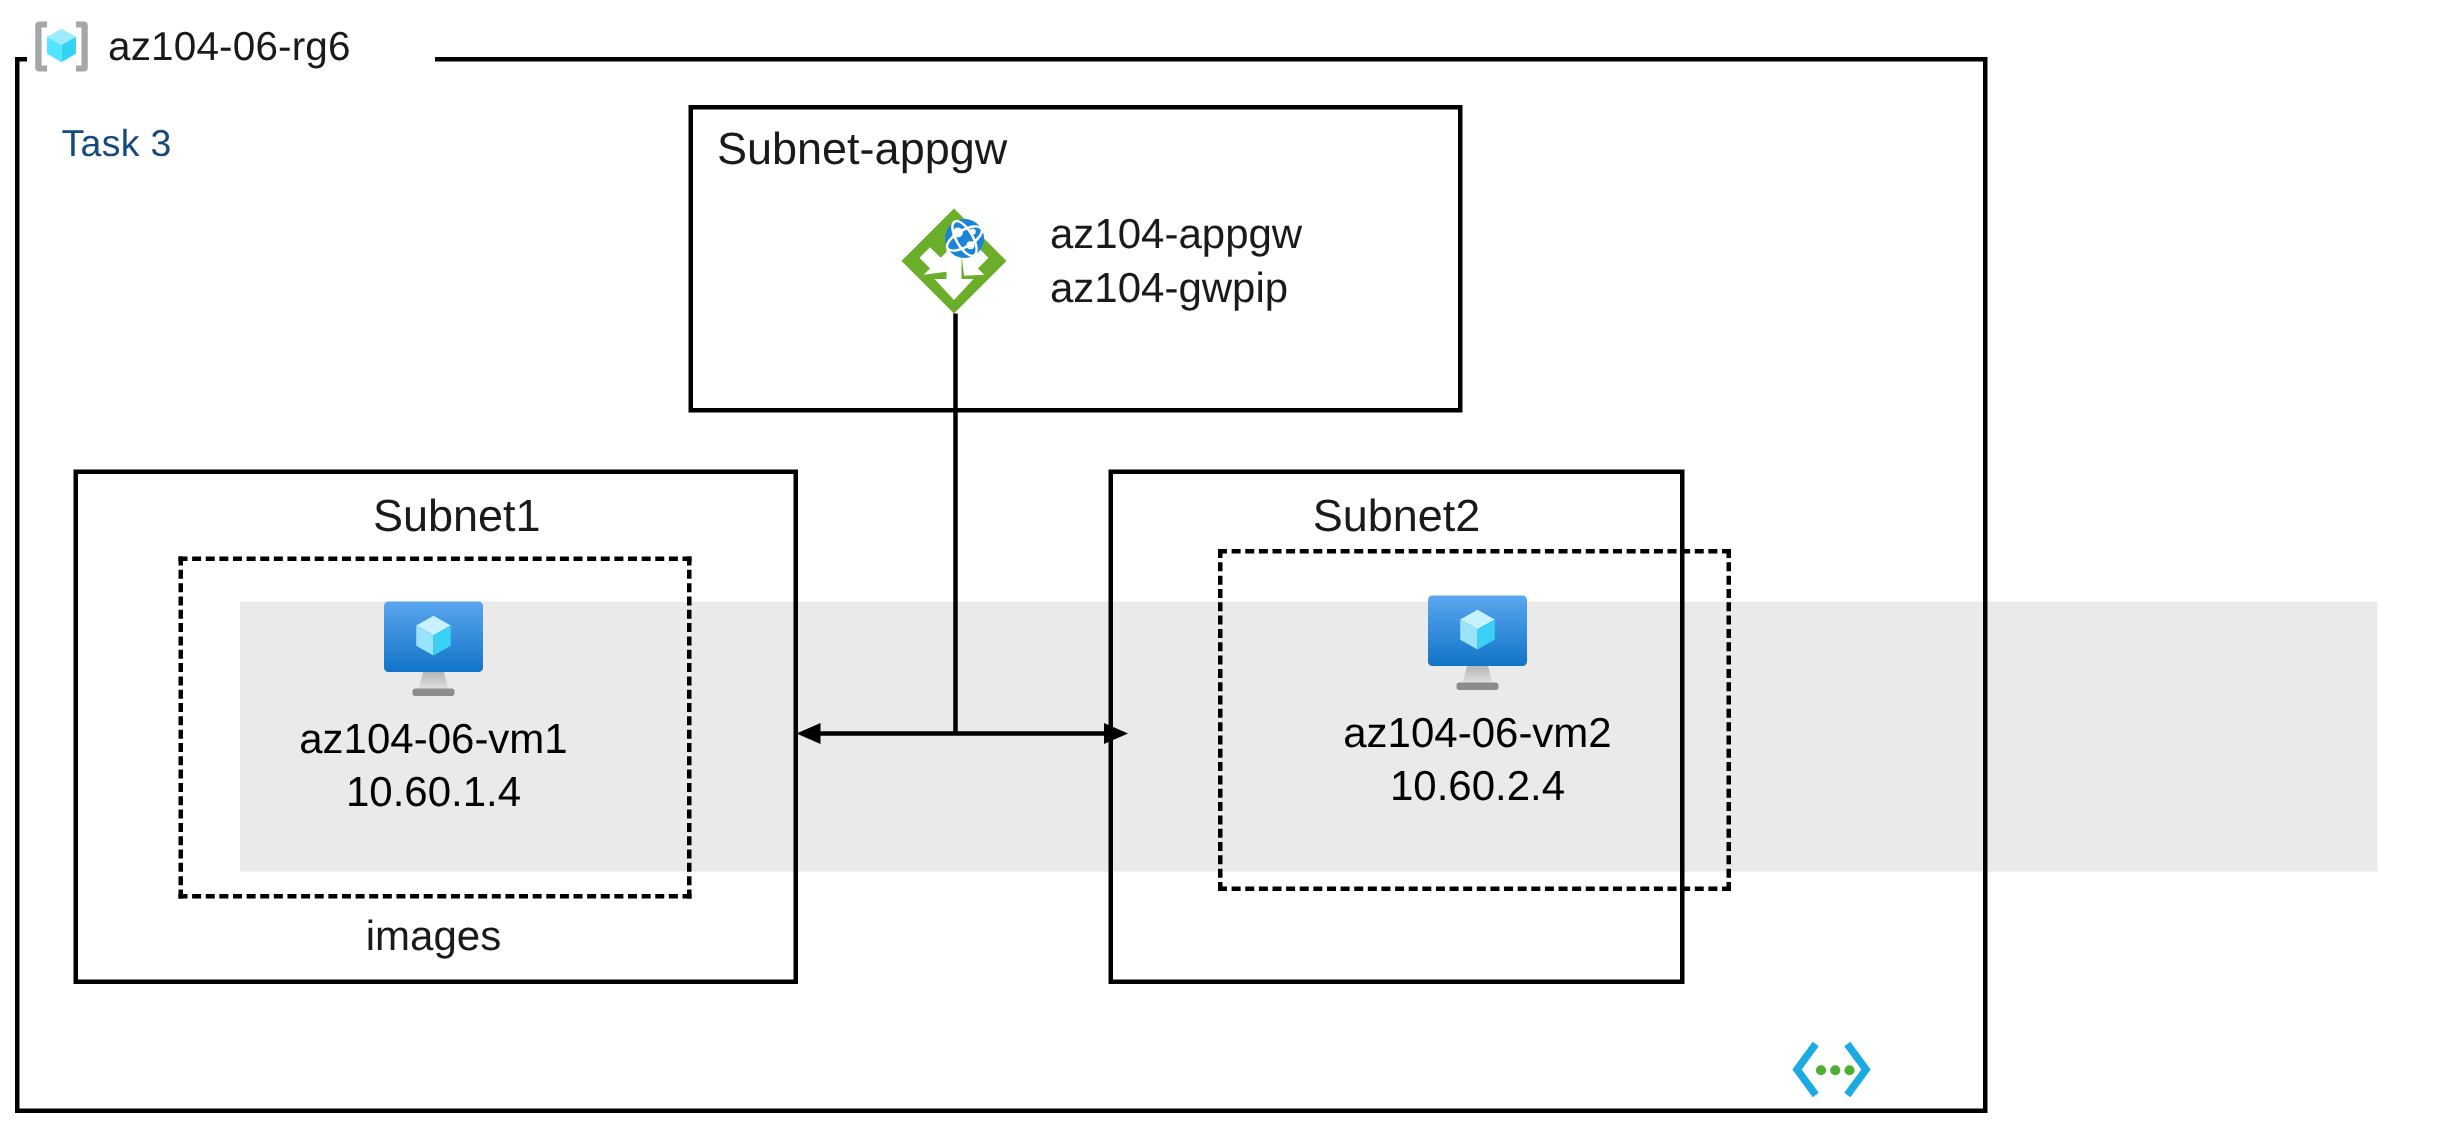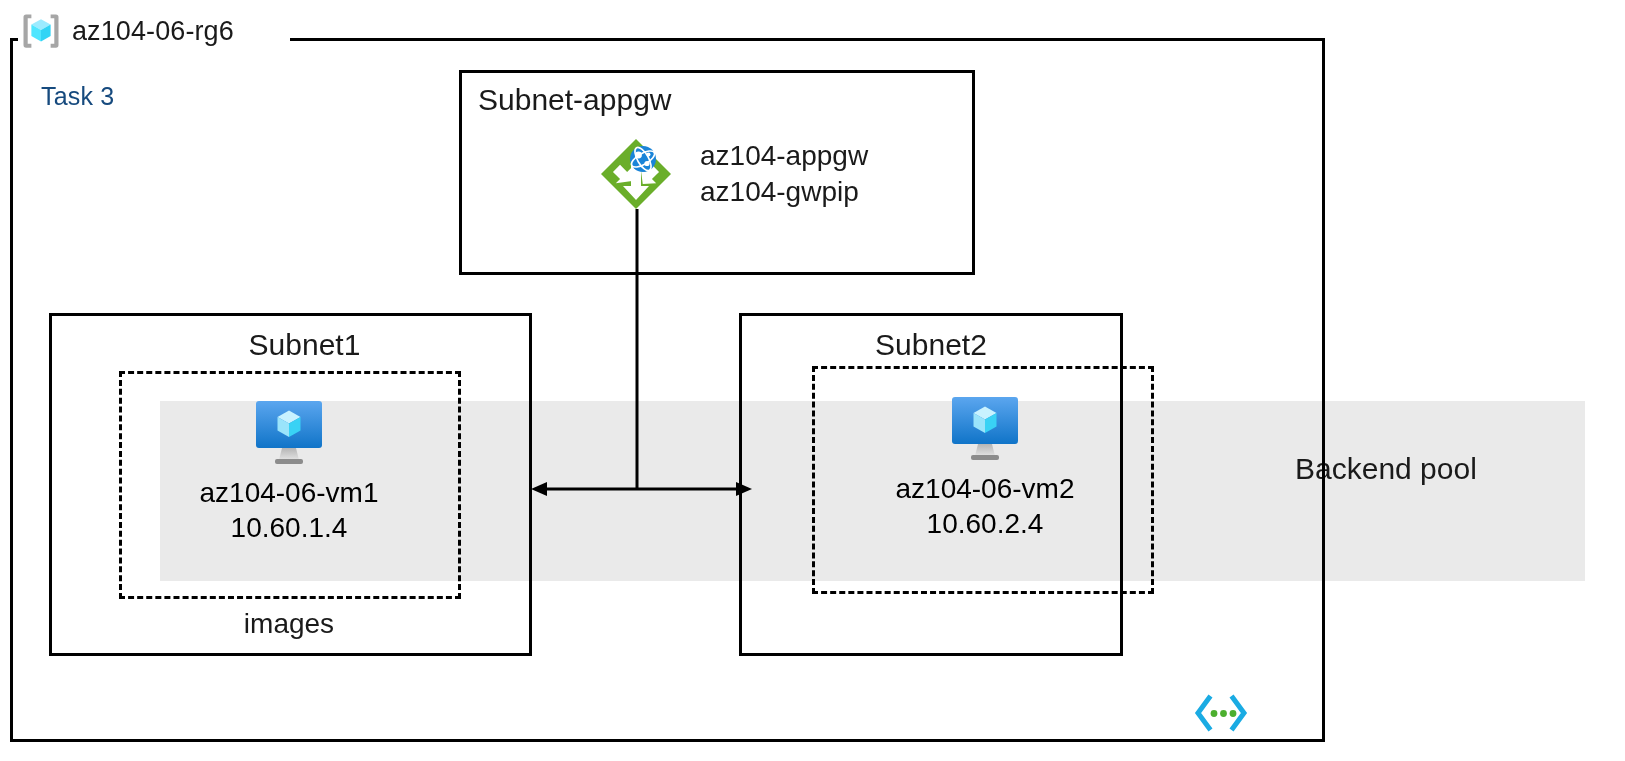--- a/index.html
+++ b/index.html
@@ -210,21 +210,20 @@
     width: 54px;
     height: 38px;
   }
 </style>
 </head>
 <body>
 
 <div id="canvas">
 
   <div class="backend-band"></div>
-  <div class="backend-label">Backend pool</div>
 
   <div class="rg-box"></div>
   <div class="rg-title-mask"></div>
 
   <div class="rg-header">
     <span>
       <svg class="rg-icon" viewBox="0 0 48 48" xmlns="http://www.w3.org/2000/svg">
 
         <path d="M13 5 H7 a3 3 0 0 0 -3 3 V40 a3 3 0 0 0 3 3 H13 V38.5 H8.8 V9.5 H13 Z" fill="#a6a6a6"></path>
 

